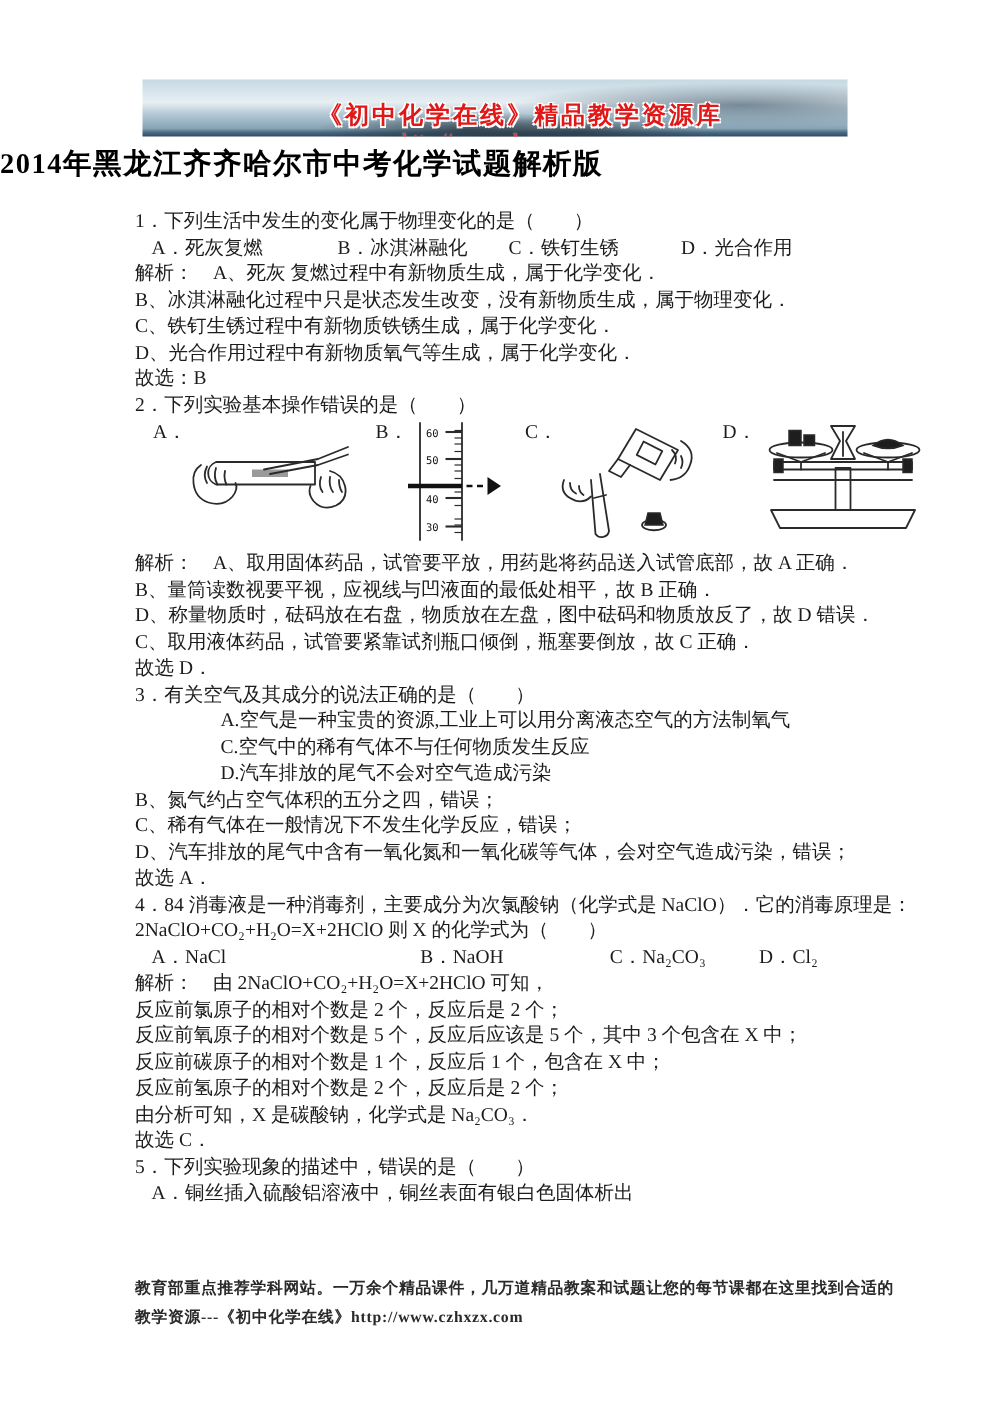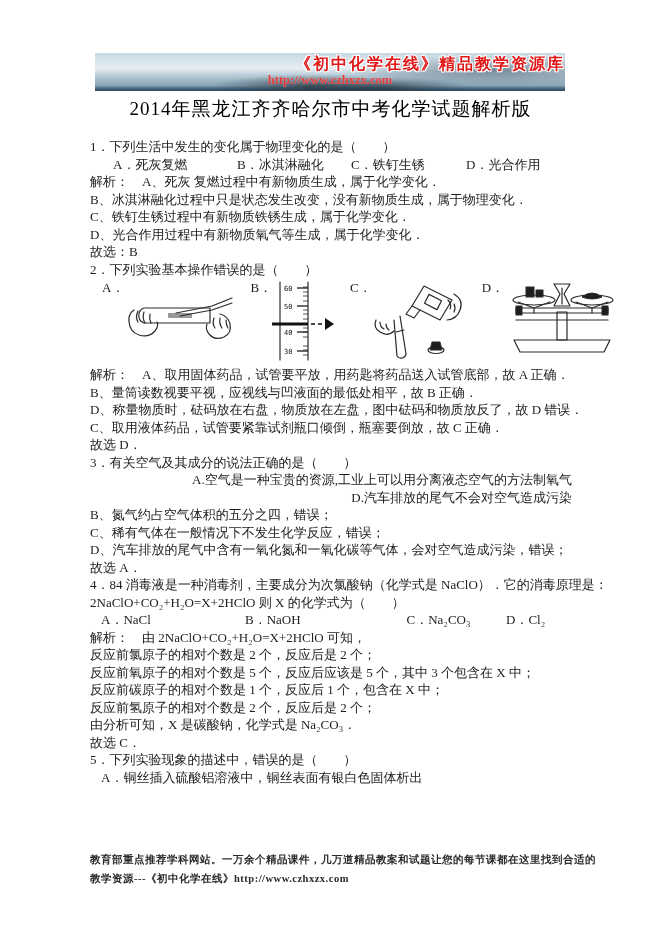--- a/index.html
+++ b/index.html
@@ -14,56 +14,56 @@
   .banner{
     position:absolute;left:95px;top:53px;width:470px;height:38px;
     background:
       radial-gradient(ellipse 30% 45% at 46% 88%, rgba(35,48,58,.75), rgba(35,48,58,0) 70%),
       radial-gradient(ellipse 26% 40% at 62% 92%, rgba(40,55,66,.7), rgba(40,55,66,0) 70%),
       radial-gradient(ellipse 45% 55% at 85% 45%, rgba(92,114,130,.8), rgba(92,114,130,0) 72%),
       linear-gradient(180deg,#c6d8e3 0%,#d8e5ec 22%,#e8eff3 40%,#b9cdd9 58%,#9db6c4 74%,#86a3b4 86%,#4a6a82 93%,#2e4a61 100%);
     overflow:hidden;
   }
   .banner-title{
-    margin-top:1px;text-align:right;padding-left:34px;
+    margin-top:14px;text-align:center;padding-left:34px;
     font-size:16px;font-weight:bold;letter-spacing:2px;color:#e01818;
     text-shadow:0 0 2px #fff,1px 1px 0 #fff,-1px -1px 0 #fff,1px -1px 0 #fff,-1px 1px 0 #fff;
     white-space:nowrap;
   }
   .banner-url{
     margin-top:-2px;text-align:center;
     font-size:12.5px;font-weight:bold;color:#e23a3a;
     text-shadow:0 0 1px rgba(255,255,255,.6);
     white-space:nowrap;
   }
 
   
   .doc-title{
-    position:absolute;left:0;top:96px;width:661px;text-align:center;
-    font-size:19px;font-weight:normal;color:#000;letter-spacing:1px;white-space:nowrap;
+    position:absolute;left:0;top:96px;width:661px;
+    font-size:19px;font-weight:bold;color:#000;letter-spacing:1px;white-space:nowrap;
   }
 
   
   .content{
     position:absolute;left:90px;top:138px;width:482px;
     font-size:13px;
   }
   .line{height:17.5px;line-height:17.5px;white-space:nowrap;}
   .indent-1{padding-left:11px;}
-  .indent-4{padding-left:57px;text-align:right;}
+  .indent-4{padding-left:57px;}
 
   .opt-row{display:flex;}
   .opt-row span{display:inline-block;white-space:nowrap;}
   .q1-opts{padding-left:11px;}
-  .q1-opts span:nth-child(1){width:124px;margin-left:12px;}
+  .q1-opts span:nth-child(1){width:124px;}
   .q1-opts span:nth-child(2){width:114px;}
   .q1-opts span:nth-child(3){width:115px;}
   .q4-opts{padding-left:11px;}
   .q4-opts span:nth-child(1){width:144px;}
-  .q4-opts span:nth-child(2){width:126px;}
+  .q4-opts span:nth-child(2){width:126px;text-align:center;}
   .q4-opts span:nth-child(3){width:135px;text-align:center;}
 
   
   .fig-row{
     height:86px;display:flex;align-items:flex-start;
     padding-left:12px;padding-top:2px;
   }
   .fig-label{font-size:13px;line-height:15px;flex:0 0 auto;}
   .fig{flex:0 0 auto;}
   .fig svg{display:block;}
@@ -212,20 +212,21 @@
     </div>
 
     <div class="line">解析：　A、取用固体药品，试管要平放，用药匙将药品送入试管底部，故 A 正确．</div>
     <div class="line">B、量筒读数视要平视，应视线与凹液面的最低处相平，故 B 正确．</div>
     <div class="line">D、称量物质时，砝码放在右盘，物质放在左盘，图中砝码和物质放反了，故 D 错误．</div>
     <div class="line">C、取用液体药品，试管要紧靠试剂瓶口倾倒，瓶塞要倒放，故 C 正确．</div>
     <div class="line">故选 D．</div>
 
     <div class="line">3．有关空气及其成分的说法正确的是（　　）</div>
     <div class="line indent-4">A.空气是一种宝贵的资源,工业上可以用分离液态空气的方法制氧气</div>
+    <div class="line indent-4">C.空气中的稀有气体不与任何物质发生反应</div>
     <div class="line indent-4">D.汽车排放的尾气不会对空气造成污染</div>
     <div class="line">B、氮气约占空气体积的五分之四，错误；</div>
     <div class="line">C、稀有气体在一般情况下不发生化学反应，错误；</div>
     <div class="line">D、汽车排放的尾气中含有一氧化氮和一氧化碳等气体，会对空气造成污染，错误；</div>
     <div class="line">故选 A．</div>
 
     <div class="line">4．84 消毒液是一种消毒剂，主要成分为次氯酸钠（化学式是 NaClO）．它的消毒原理是：</div>
     <div class="line">2NaClO+CO₂+H₂O=X+2HClO 则 X 的化学式为（　　）</div>
     <div class="line opt-row q4-opts">
       <span>A．NaCl</span>

